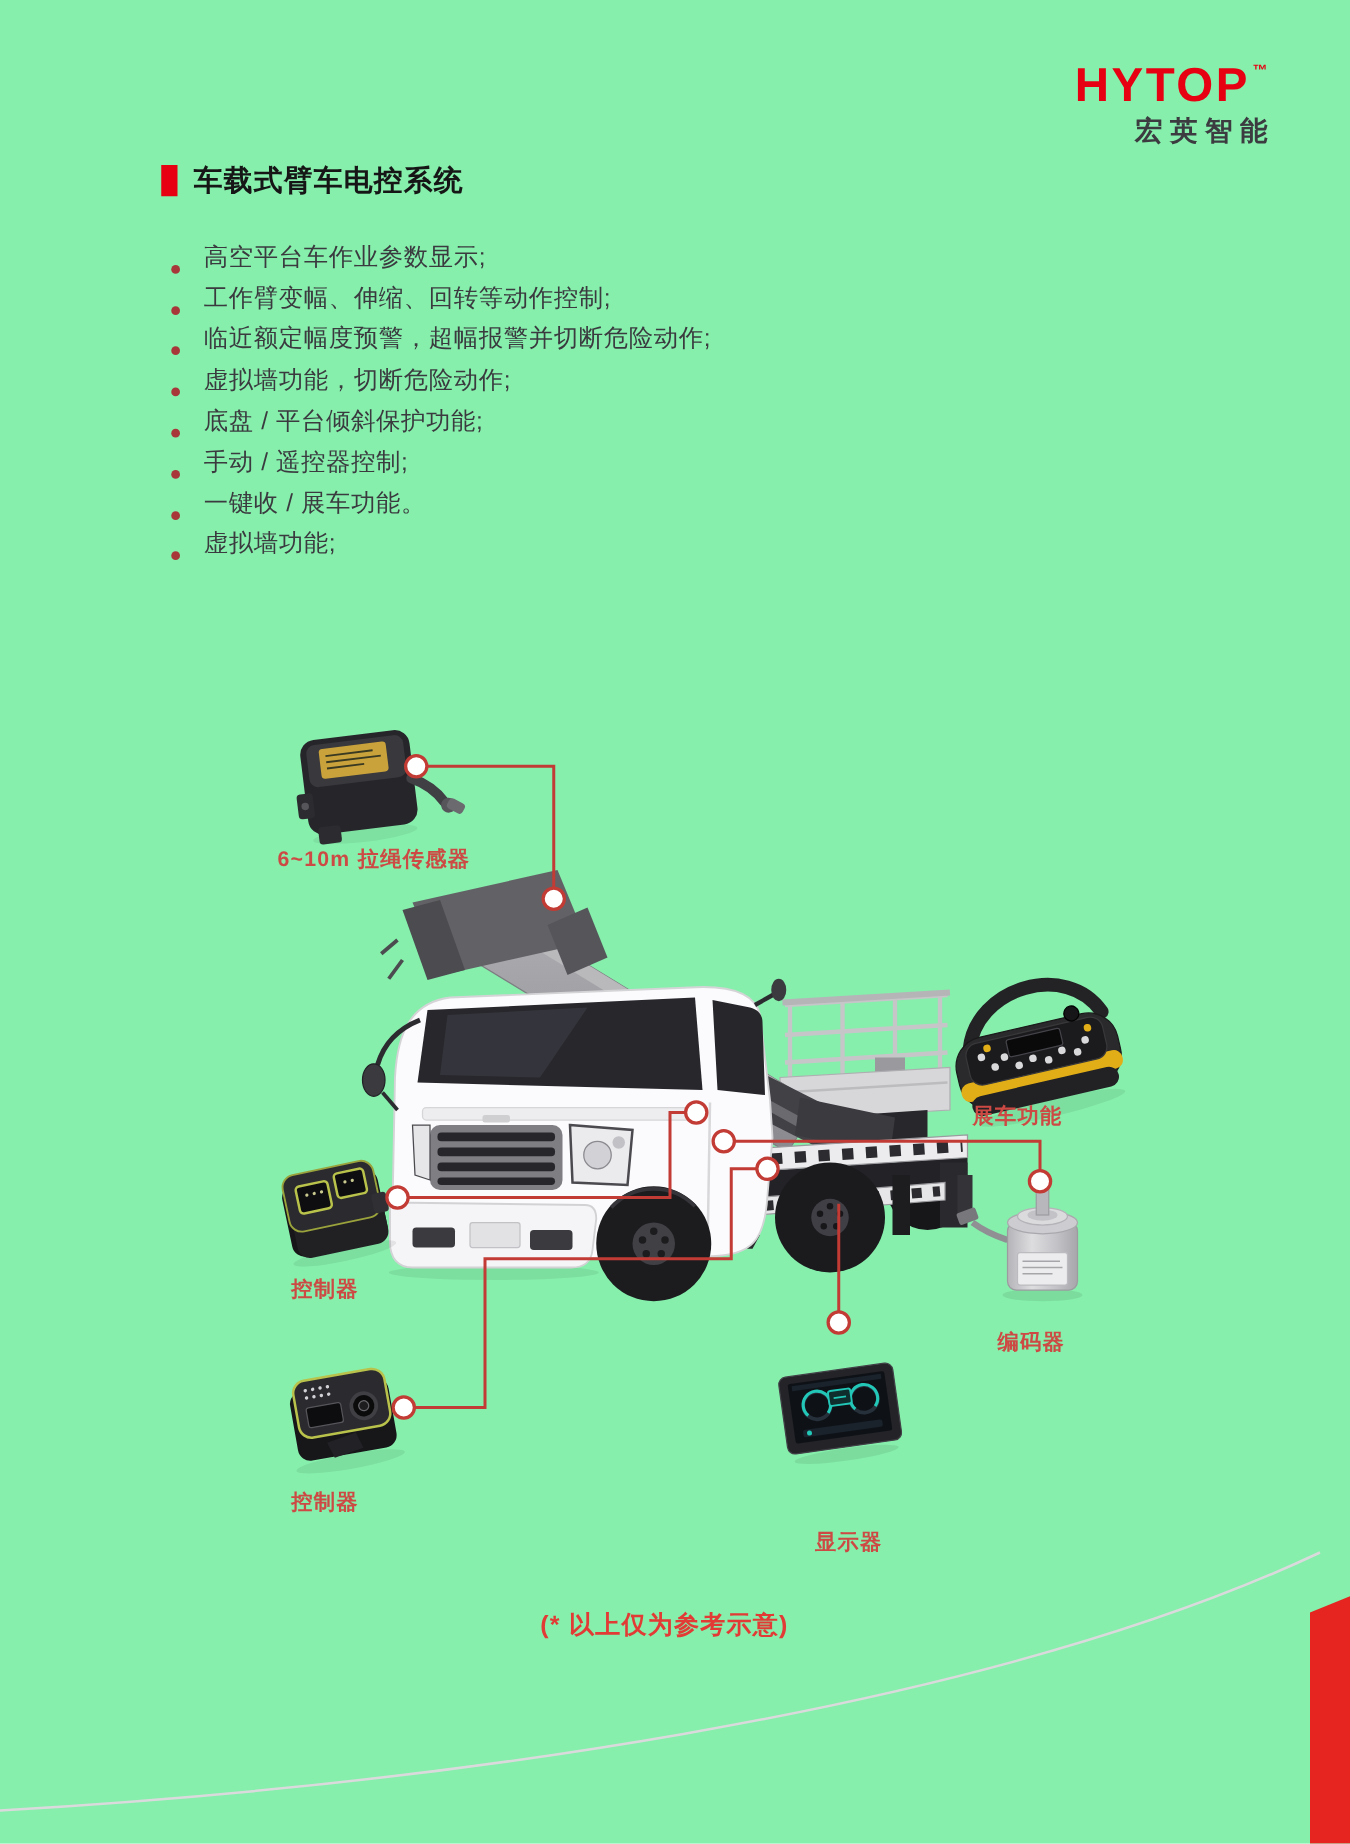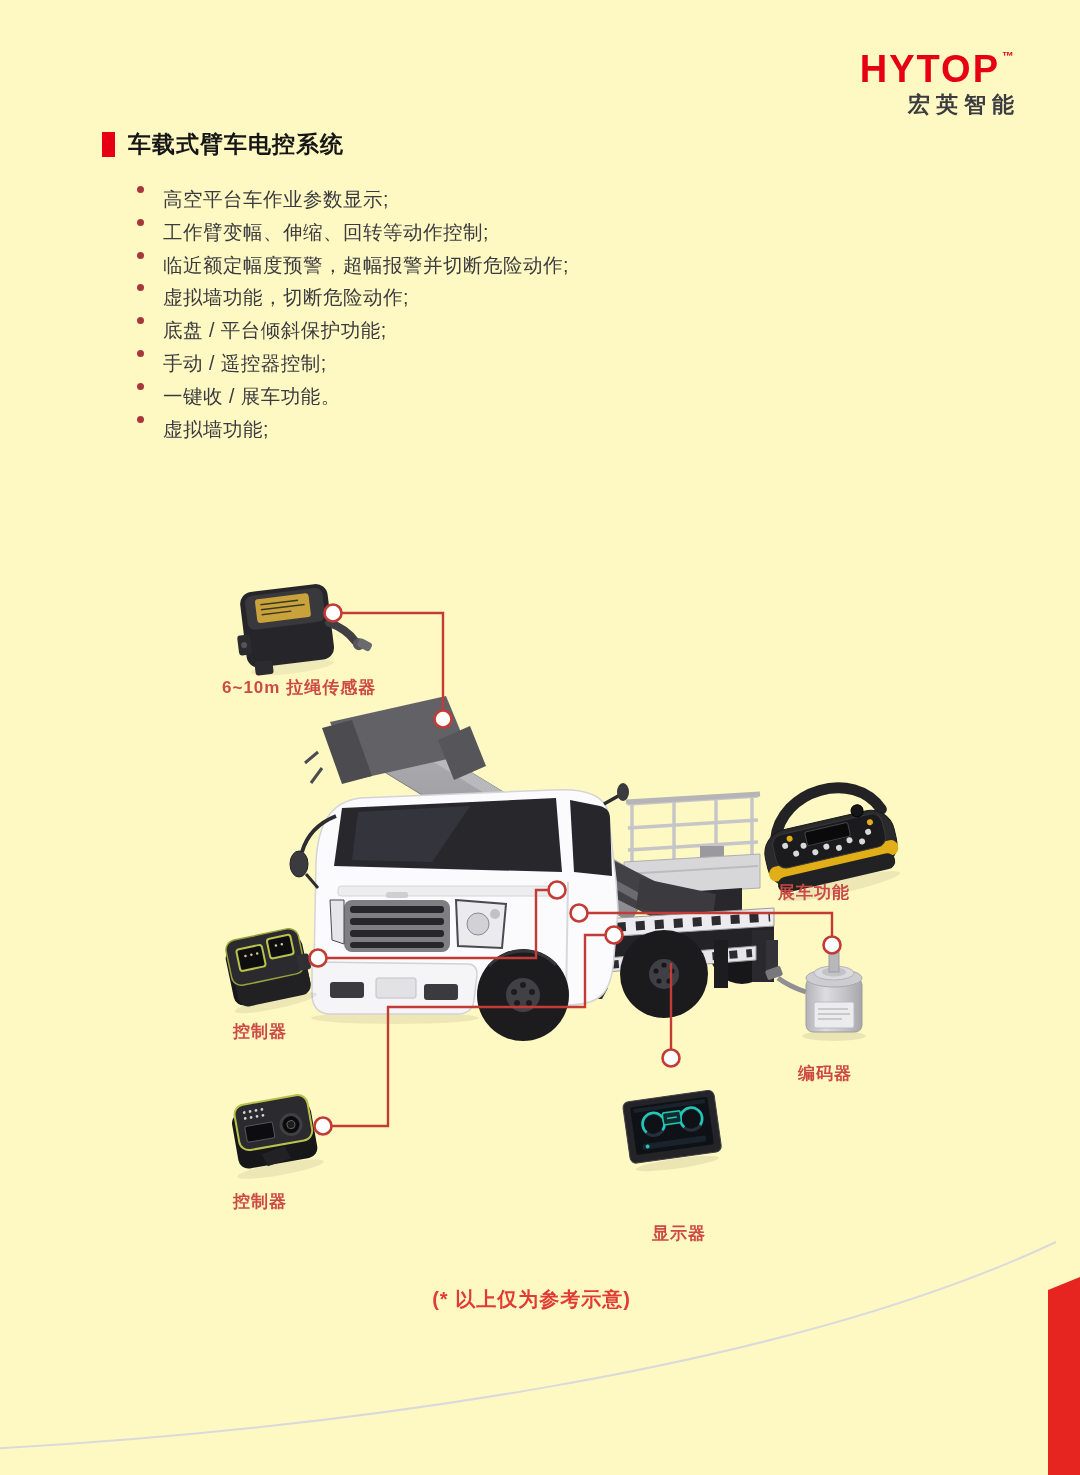--- a/index.html
+++ b/index.html
@@ -1,32 +1,32 @@
 <!DOCTYPE html>
 <html><head>
 <meta charset="utf-8">
 <style>
   html,body{margin:0;padding:0;background:#ffffff;}
   body{font-family:"Liberation Sans","DejaVu Sans",sans-serif;}
-  .page{position:relative;width:1080px;height:1475px;background:#fef9c3;overflow:hidden;}
+  .page{position:relative;width:1080px;height:1475px;background:#86efac;overflow:hidden;}
 
   
   .brand{position:absolute;top:50px;right:66px;text-align:right;line-height:1;}
   .brand .wordmark{font-size:38px;font-weight:800;color:#e60012;letter-spacing:2px;}
   .brand .tm{font-size:12px;font-weight:700;color:#e60012;vertical-align:top;margin-left:2px;}
   .brand .cnname{margin-top:6px;font-size:22px;font-weight:700;color:#3b3b40;letter-spacing:6px;margin-right:-6px;}
 
   
-  .title-row{position:absolute;left:102px;top:129px;display:flex;align-items:center;}
+  .title-row{position:absolute;left:129px;top:129px;display:flex;align-items:center;}
   .title-marker{width:13px;height:25px;background:#e60012;margin-right:13px;flex:none;}
   .page-title{font-size:23px;font-weight:700;color:#161616;letter-spacing:1px;}
 
   
   .features{position:absolute;left:137px;top:186px;margin:0;padding:0;list-style:none;width:640px;}
-  .features li{display:flex;align-items:flex-start;height:32.8px;}
+  .features li{display:flex;align-items:flex-end;height:32.8px;}
   .bullet-dot{width:7px;height:7px;border-radius:50%;background:#a8373a;margin-right:19px;flex:none;}
   .feature-text{font-size:19.5px;color:#3a3a3f;letter-spacing:0.5px;}
 
   
   .dlabel{position:absolute;font-size:17px;font-weight:700;color:#cd4a44;letter-spacing:1px;white-space:nowrap;}
   .lbl-pull{left:222px;top:676px;}
   .lbl-remote{left:778px;top:881px;}
   .lbl-ctrl1{left:233px;top:1020px;}
   .lbl-encoder{left:798px;top:1062px;}
   .lbl-ctrl2{left:233px;top:1190px;}

